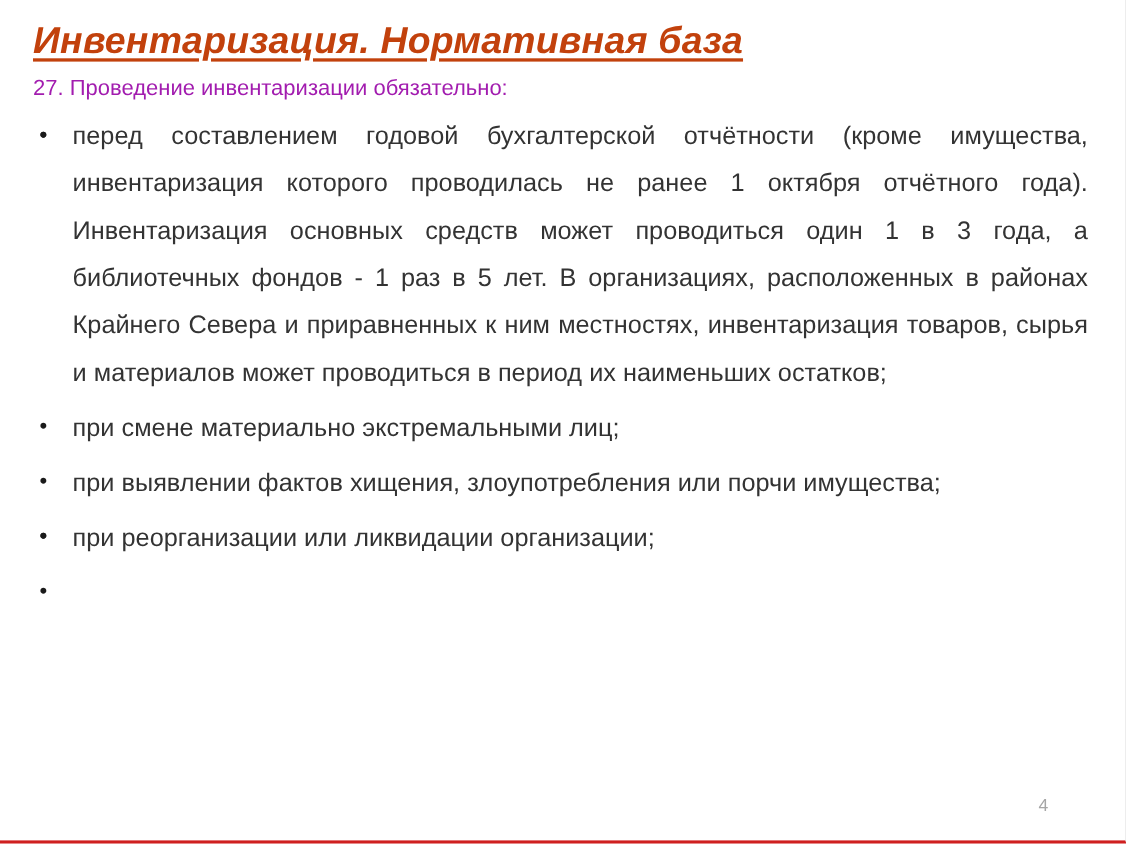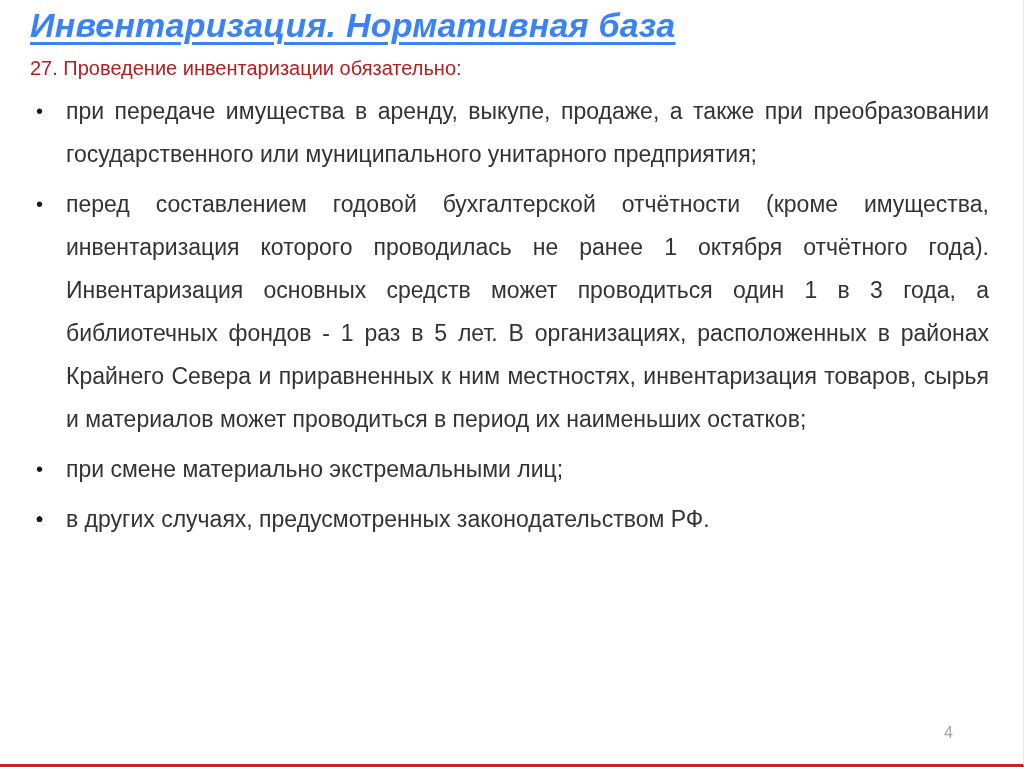--- a/index.html
+++ b/index.html
@@ -13,35 +13,35 @@
     width: 1024px;
     height: 767px;
     background: #ffffff;
     box-sizing: border-box;
     padding: 6px 34px 0 30px;
     border-bottom: 3px solid #cf1f1f;
     border-right: 1px solid #e6e6e6;
     overflow: hidden;
   }
   .slide-title {
-    margin: 0 0 12px 0;
+    margin: 12px 0 12px 0;
     font-size: 34px;
     line-height: 1.15;
     font-weight: bold;
     font-style: italic;
-    color: #3b82f6;
+    color: #c2410c;
     text-decoration: underline;
     text-decoration-thickness: 3px;
     text-underline-offset: 5px;
     letter-spacing: 0.2px;
   }
   .slide-intro {
     margin: 0 0 10px 0;
     font-size: 20px;
-    color: #b91c1c;
+    color: #a21caf;
   }
   .bullet-list {
     list-style: none;
     margin: 0;
     padding: 0;
   }
   .bullet-item {
     position: relative;
     margin: 0 0 7px 0;
     padding-left: 36px;
@@ -72,40 +72,40 @@
 
 <div class="slide">
 
   <h1 class="slide-title">Инвентаризация. Нормативная база</h1>
 
   <p class="slide-intro">27. Проведение инвентаризации обязательно:</p>
 
   <ul class="bullet-list">
     <li class="bullet-item">
       <span class="bullet-marker">•</span>
-      <span>при передаче имущества в аренду, выкупе, продаже, а также при преобразовании государственного или муниципального унитарного предприятия;</span>
     </li>
     <li class="bullet-item">
       <span class="bullet-marker">•</span>
       <span>перед составлением годовой бухгалтерской отчётности (кроме имущества, инвентаризация которого проводилась не ранее 1 октября отчётного года). Инвентаризация основных средств может проводиться один 1 в 3 года, а библиотечных фондов - 1 раз в 5 лет. В организациях, расположенных в районах Крайнего Севера и приравненных к ним местностях, инвентаризация товаров, сырья и материалов может проводиться в период их наименьших остатков;</span>
     </li>
     <li class="bullet-item">
       <span class="bullet-marker">•</span>
       <span>при смене материально экстремальными лиц;</span>
     </li>
     <li class="bullet-item">
       <span class="bullet-marker">•</span>
+      <span>при выявлении фактов хищения, злоупотребления или порчи имущества;</span>
     </li>
     <li class="bullet-item">
       <span class="bullet-marker">•</span>
     </li>
     <li class="bullet-item">
       <span class="bullet-marker">•</span>
+      <span>при реорганизации или ликвидации организации;</span>
     </li>
     <li class="bullet-item">
       <span class="bullet-marker">•</span>
-      <span>в других случаях, предусмотренных законодательством РФ.</span>
     </li>
   </ul>
 
   <div class="page-number">4</div>
 
 </div>
 
 </body></html>

